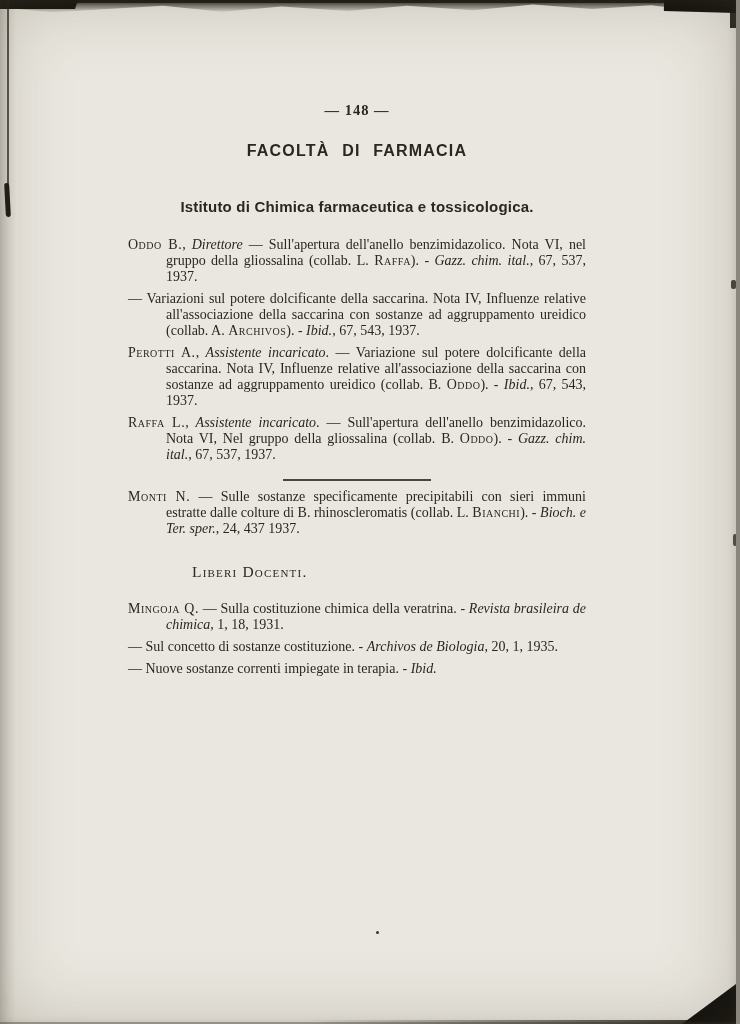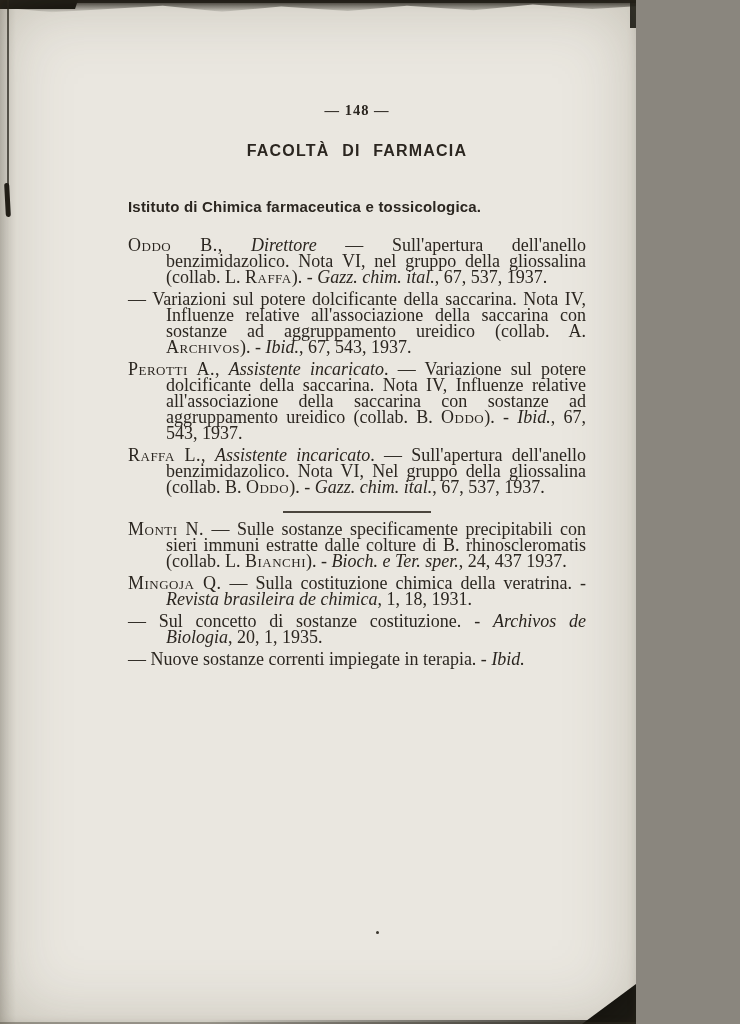--- a/index.html
+++ b/index.html
@@ -4,21 +4,21 @@
 <style>
   * { box-sizing: border-box; }
   html, body { margin: 0; padding: 0; }
   body {
     width: 740px; height: 1024px;
     background: #8a867e;
     font-family: "Liberation Serif", serif;
   }
   .page {
     position: relative;
-    width: 636px; height: 1024px;
+    width: 736px; height: 1024px;
     background: var(--paper, #eae7e0);
     color: var(--ink, #2b2620);
     overflow: hidden;
     text-decoration: underline;
   }
   .vignette {
     position: absolute; inset: 0;
     box-shadow: inset 0 0 70px rgba(95,85,62,0.28), inset 0 0 10px rgba(70,62,48,0.18);
     pointer-events: none;
   }
@@ -36,32 +36,32 @@
     margin: 23px 0 0;
     text-align: center;
     font-family: "Liberation Sans", sans-serif;
     font-size: 16px;
     font-weight: 700;
     letter-spacing: 1.2px;
     word-spacing: 7px;
   }
   .subtitle {
     margin: 38px 0 0;
-    text-align: left;
+    text-align: center;
     font-family: "Liberation Sans", sans-serif;
     font-size: 15px;
     font-weight: 700;
     letter-spacing: 0.2px;
   }
   .bibliography { margin-top: 22px; }
   .entry {
     margin: 0 0 6px;
     padding-left: 38px;
     text-indent: -38px;
-    font-size: 18px;
+    font-size: 14px;
     line-height: 16px;
     text-align: justify;
     hyphens: auto;
   }
   .entry span.smallcaps { font-variant: small-caps; letter-spacing: 0.5px; }
   .entry span.italic { font-style: italic; }
   .section-heading {
     font-variant: small-caps;
     font-size: 15.5px;
     letter-spacing: 1.2px;
@@ -113,20 +113,21 @@
     <div class="page-number">— 148 —</div>
     <div class="title">FACOLTÀ DI FARMACIA</div>
     <div class="subtitle">Istituto di Chimica farmaceutica e tossicologica.</div>
     <div class="bibliography">
         <p class="entry"><span class="smallcaps">Oddo B.</span><span class="normal">, </span><span class="italic">Direttore</span><span class="normal"> — Sull'apertura dell'anello benzimidazolico. Nota VI, nel gruppo della gliossalina (collab. L. </span><span class="smallcaps">Raffa</span><span class="normal">). - </span><span class="italic">Gazz. chim. ital.</span><span class="normal">, 67, 537, 1937.</span></p>
         <p class="entry"><span class="normal">— Variazioni sul potere dolcificante della saccarina. Nota IV, Influenze relative all'associazione della saccarina con sostanze ad aggruppamento ureidico (collab. A. </span><span class="smallcaps">Archivos</span><span class="normal">). - </span><span class="italic">Ibid.</span><span class="normal">, 67, 543, 1937.</span></p>
         <p class="entry"><span class="smallcaps">Perotti A.</span><span class="normal">, </span><span class="italic">Assistente incaricato</span><span class="normal">. — Variazione sul potere dolcificante della saccarina. Nota IV, Influenze relative all'associazione della saccarina con sostanze ad aggruppamento ureidico (collab. B. </span><span class="smallcaps">Oddo</span><span class="normal">). - </span><span class="italic">Ibid.</span><span class="normal">, 67, 543, 1937.</span></p>
         <p class="entry"><span class="smallcaps">Raffa L.</span><span class="normal">, </span><span class="italic">Assistente incaricato</span><span class="normal">. — Sull'apertura dell'anello benzimidazolico. Nota VI, Nel gruppo della gliossalina (collab. B. </span><span class="smallcaps">Oddo</span><span class="normal">). - </span><span class="italic">Gazz. chim. ital.</span><span class="normal">, 67, 537, 1937.</span></p>
         <div class="divider"></div>
         <p class="entry"><span class="smallcaps">Monti N.</span><span class="normal"> — Sulle sostanze specificamente precipitabili con sieri immuni estratte dalle colture di B. rhinoscleromatis (collab. L. </span><span class="smallcaps">Bianchi</span><span class="normal">). - </span><span class="italic">Bioch. e Ter. sper.</span><span class="normal">, 24, 437 1937.</span></p>
+        <div class="section-heading">Liberi Docenti.</div>
         <p class="entry"><span class="smallcaps">Mingoja Q.</span><span class="normal"> — Sulla costituzione chimica della veratrina. - </span><span class="italic">Revista brasileira de chimica</span><span class="normal">, 1, 18, 1931.</span></p>
         <p class="entry"><span class="normal">— Sul concetto di sostanze costituzione. - </span><span class="italic">Archivos de Biologia</span><span class="normal">, 20, 1, 1935.</span></p>
         <p class="entry"><span class="normal">— Nuove sostanze correnti impiegate in terapia. - </span><span class="italic">Ibid.</span></p>
       </div>
   </div>
 
   <div class="art art-left-vignette"></div>
   <div class="art art-top-band"></div>
   <div class="art art-top-line"></div>
   <div class="art art-top-left-blob"></div>

